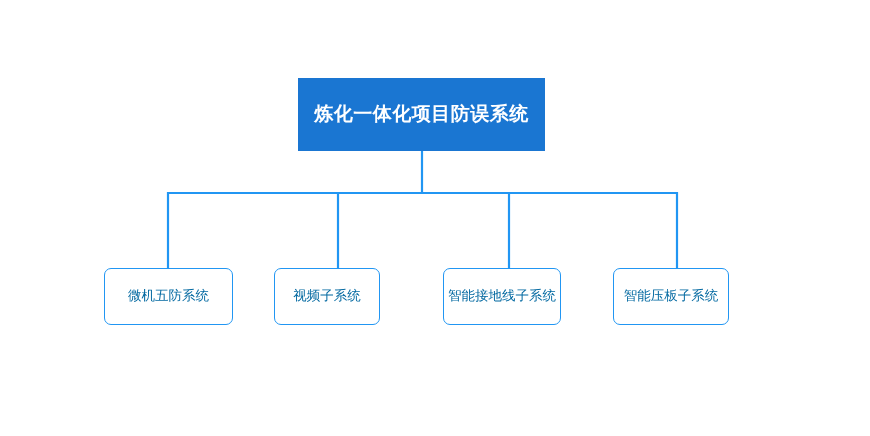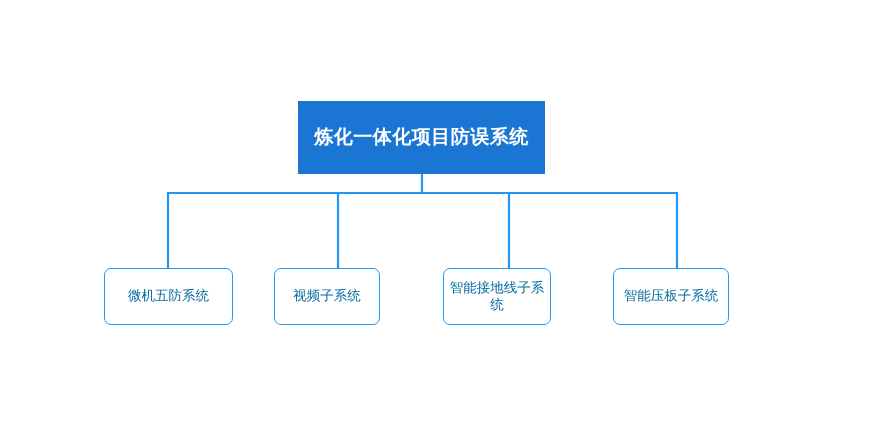--- a/index.html
+++ b/index.html
@@ -35,21 +35,20 @@
     justify-content: center;
     text-align: center;
   }
   .node-root {
     left: 298px;
     top: 78px;
     width: 247px;
     height: 73px;
     background: #1a76d2;
     border-radius: 0;
-    margin-top: 23px;
   }
   .node-root .node-label {
     color: #ffffff;
     font-size: 19px;
     font-weight: bold;
     letter-spacing: 0.5px;
     line-height: 1.2;
   }
   .node-child {
     top: 268px;
@@ -59,21 +58,21 @@
     border-radius: 7px;
   }
   .node-child .node-label {
     color: #0369a1;
     font-size: 13.5px;
     font-weight: normal;
     line-height: 1.2;
   }
   #node-child-0 { left: 104px; width: 129px; }
   #node-child-1 { left: 274px; width: 106px; }
-  #node-child-2 { left: 443px; width: 108px; }
+  #node-child-2 { left: 443px; width: 118px; }
   #node-child-3 { left: 613px; width: 116px; }
 </style>
 </head>
 <body>
 
 <div id="diagram-canvas">
 
   <svg id="connector-layer" viewBox="0 0 870 436" width="870" height="436" xmlns="http://www.w3.org/2000/svg">
     <g fill="none" stroke="#2196f3" stroke-width="2.2" stroke-linecap="butt">
       <line x1="422" y1="151" x2="422" y2="193"></line>

